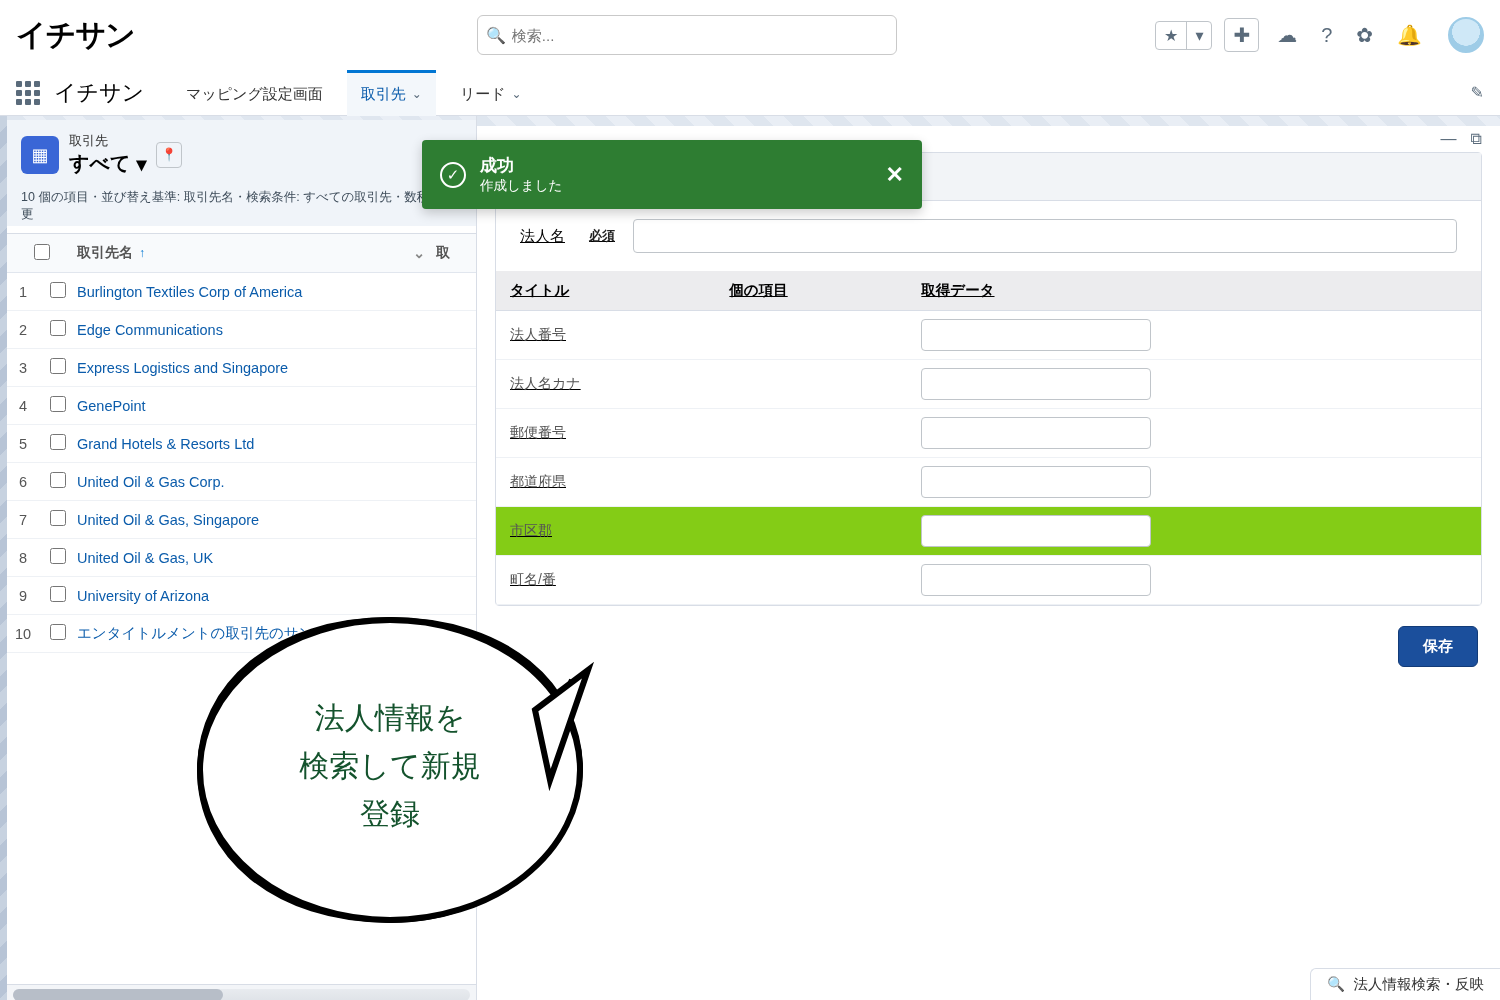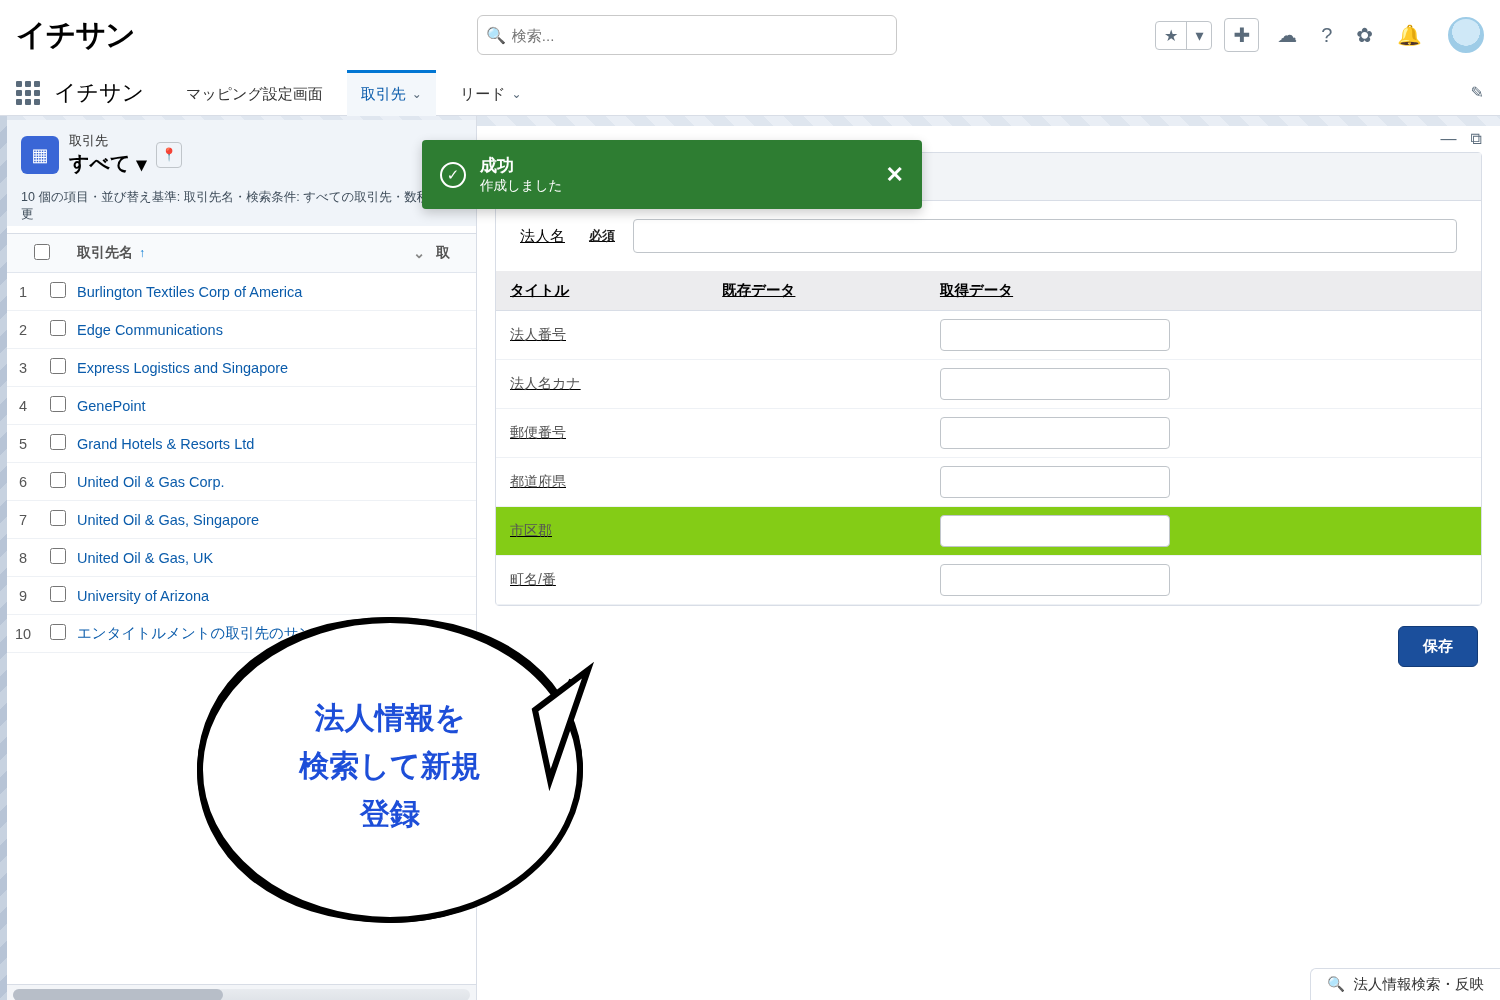--- a/index.html
+++ b/index.html
@@ -88,21 +88,21 @@
 
 .toast{position:absolute; left:422px; top:140px; width:500px; background:#2e7d32; color:#fff; border-radius:4px; padding:14px 18px; display:flex; align-items:center; gap:14px; box-shadow:0 4px 12px rgba(0,0,0,.2); z-index:50;}
 .toast .tick{width:26px;height:26px;border:2px solid #fff;border-radius:50%;display:flex;align-items:center;justify-content:center;font-size:15px;}
 .toast .ttitle{font-size:17px; font-weight:700;}
 .toast .tmsg{font-size:13.5px;}
 .toast .x{margin-left:auto; font-size:22px; font-weight:700; cursor:pointer;}
 
 
 .bubble{position:absolute; left:180px; top:600px; width:420px; height:360px; z-index:60;}
 .bubble svg{width:100%;height:100%;}
-.bubble .txt{position:absolute; left:50%; top:46%; transform:translate(-50%,-50%); text-align:center; font-size:30px; font-weight:700; color:#1d4ed8; line-height:1.6;}
+.bubble .txt{position:absolute; left:50%; top:46%; transform:translate(-50%,-50%); text-align:center; font-size:30px; font-weight:400; color:#14532d; line-height:1.6;}
 
 input[type=checkbox]{width:16px;height:16px;}
 </style>
 </head>
 <body>
 
 <div class="topbar">
   <div class="logo">イチサン</div>
   <div class="search-wrap">
     <div class="search-box">
@@ -249,21 +249,21 @@
       <div class="h">取引先新規作成：</div>
       <div class="field-row">
         <label>法人名</label>
         <span class="req">必須</span>
         <input type="text" style="">
       </div>
       <table class="grid">
         <thead>
             <tr>
           <th>タイトル</th>
-          <th>既存データ</th>
+          <th>個の項目</th>
           <th>取得データ</th>
         </tr>
           </thead>
         <tbody>
           <tr>
               <td>法人番号</td>
               <td></td>
               <td class="inputcell"><input style=""></td>
             </tr>
           <tr>

